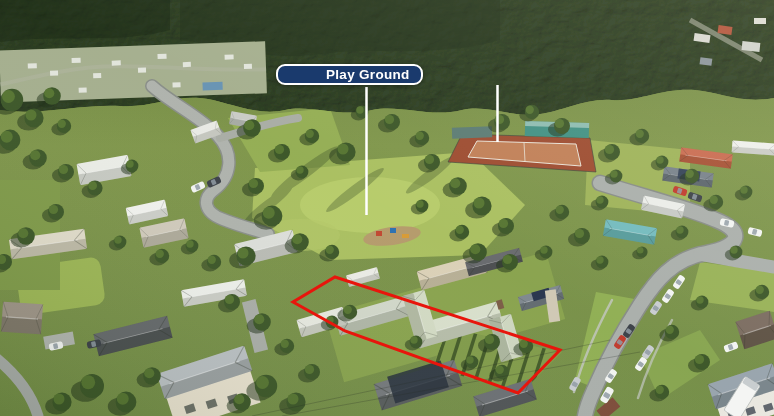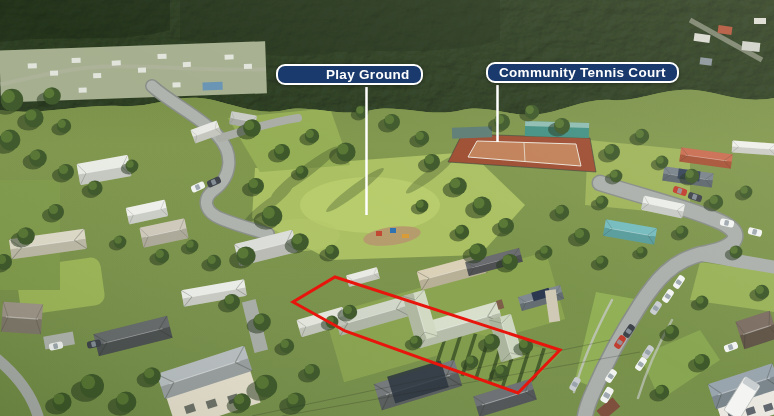--- a/index.html
+++ b/index.html
@@ -345,16 +345,13 @@
 
   <polygon points="335,277 560,350 518,393 345,331 293,302" fill="none" stroke="#e8150c" stroke-width="3" stroke-linejoin="miter"></polygon>
 
   <line x1="366.5" y1="87" x2="366.5" y2="215" stroke="#ffffff" stroke-width="2.5"></line>
   <line x1="497.5" y1="85" x2="497.5" y2="142" stroke="#ffffff" stroke-width="2.5"></line>
 </svg>
 
 <div class="flag playground">
   <span>Play Ground</span>
 </div>
-<div class="flag tennis">
-  <span>Community Tennis Court</span>
 </div>
-</div>
 
 </body></html>

